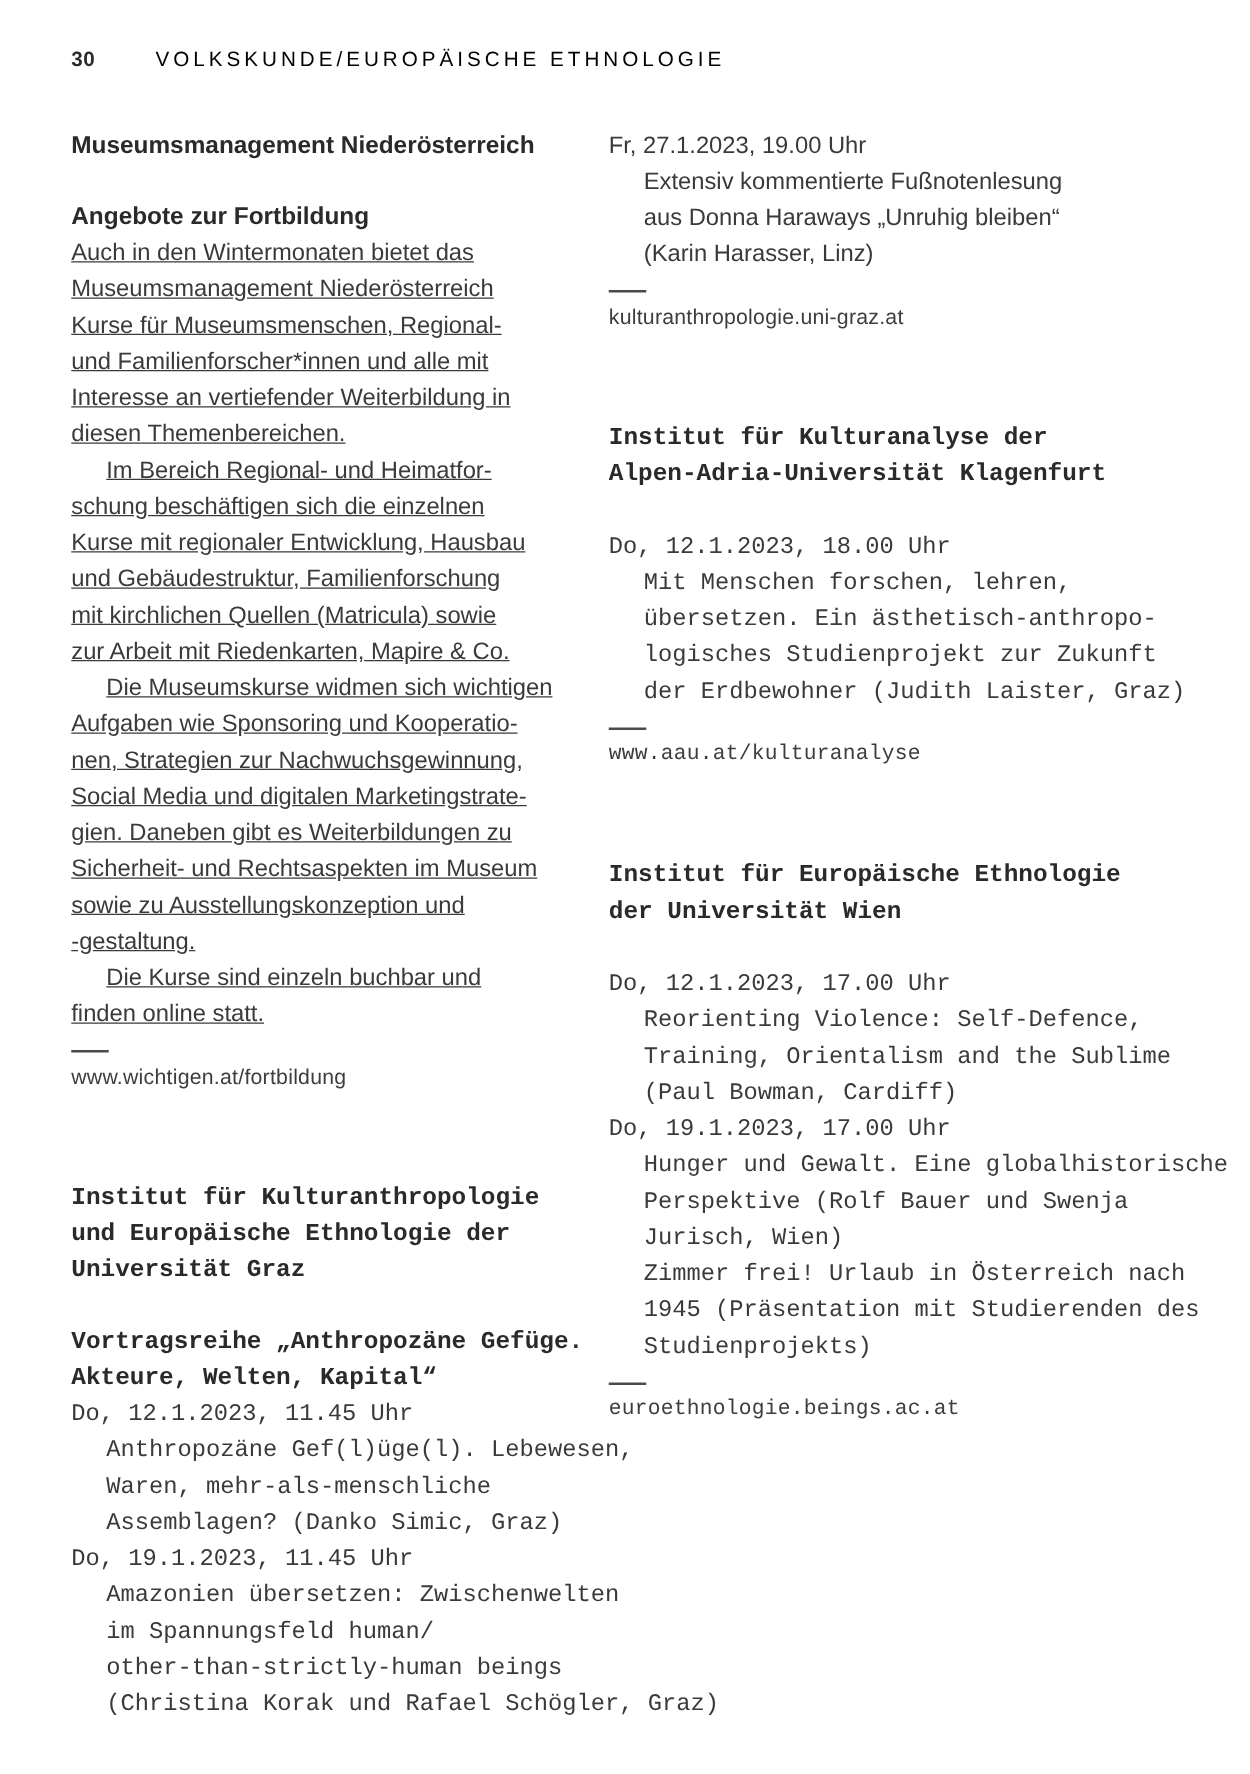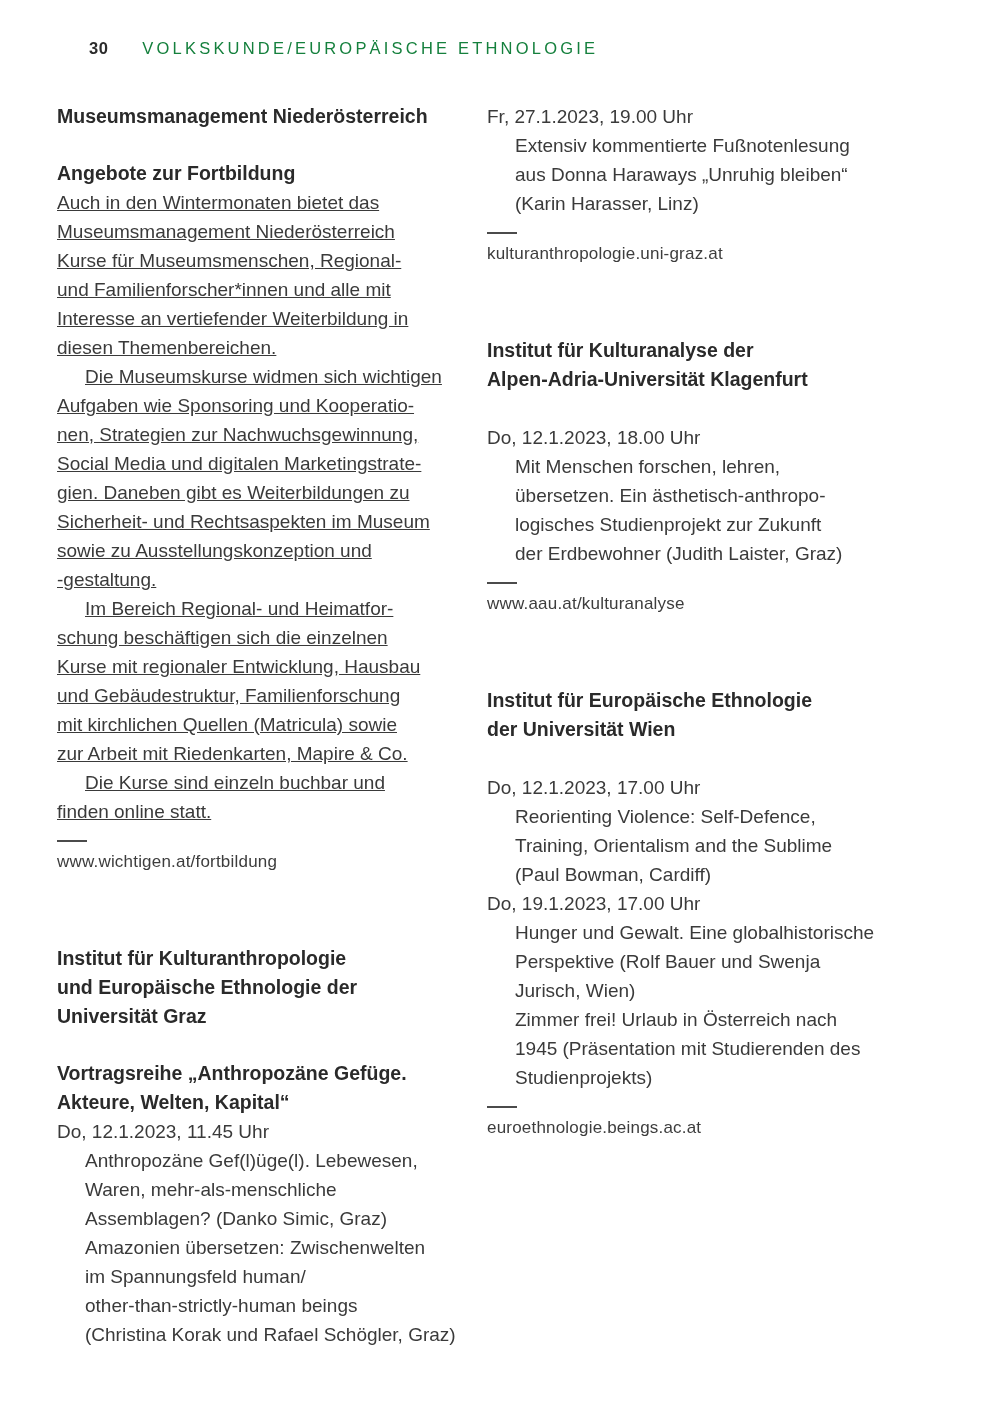--- a/index.html
+++ b/index.html
@@ -17,32 +17,31 @@
   }
   .page {
     box-sizing: border-box;
     width: 1000px;
     height: 1419px;
     padding: 38px 50px 0 57px;
   }
   .page-header {
     display: flex;
     align-items: baseline;
-    gap: 34px;
+    gap: 48px;
     font-size: 16.5px;
     line-height: 20px;
-    margin-left: 32px;
   }
   .page-number {
     font-weight: 700;
     color: #2b2b2b;
     letter-spacing: 0.5px;
   }
   .rubric-title {
-    color: #15803d;
+    color: #000000;
     letter-spacing: 3.2px;
   }
   .columns {
     display: flex;
     margin-top: 44px;
     align-items: flex-start;
   }
   .col {
     flex: 0 0 430px;
     width: 430px;
@@ -99,20 +98,21 @@
     margin: 14px 0 8px 0;
   }
   .source-url {
     font-size: 17px;
     line-height: 24px;
     color: #3d3d3d;
     letter-spacing: 0.2px;
   }
   .section-gap {
     margin-top: 70px;
+    font-family: Liberation Mono, monospace;
   }
 </style>
 </head>
 <body>
 
 <div class="page">
 
   <header class="page-header">
     <span class="page-number">30</span>
     <span class="rubric-title">VOLKSKUNDE/EUROPÄISCHE ETHNOLOGIE</span>
@@ -124,54 +124,55 @@
 
       <section>
         <h2 class="org-name">Museumsmanagement Niederösterreich</h2>
         <h3 class="program-title">Angebote zur Fortbildung</h3>
         <p class="body-paragraph">Auch in den Wintermonaten bietet das
 Museumsmanagement Niederösterreich
 Kurse für Museumsmenschen, Regional-
 und Familienforscher*innen und alle mit
 Interesse an vertiefender Weiterbildung in
 diesen Themenbereichen.</p>
+        <p class="body-paragraph indent">Im Bereich Regional- und Heimatfor-
+schung beschäftigen sich die einzelnen
+Kurse mit regionaler Entwicklung, Hausbau
+und Gebäudestruktur, Familienforschung
+mit kirchlichen Quellen (Matricula) sowie
+zur Arbeit mit Riedenkarten, Mapire &amp; Co.</p>
         <p class="body-paragraph indent">Die Museumskurse widmen sich wichtigen
 Aufgaben wie Sponsoring und Kooperatio-
 nen, Strategien zur Nachwuchsgewinnung,
 Social Media und digitalen Marketingstrate-
 gien. Daneben gibt es Weiterbildungen zu
 Sicherheit- und Rechtsaspekten im Museum
 sowie zu Ausstellungskonzeption und
 -gestaltung.</p>
-        <p class="body-paragraph indent">Im Bereich Regional- und Heimatfor-
-schung beschäftigen sich die einzelnen
-Kurse mit regionaler Entwicklung, Hausbau
-und Gebäudestruktur, Familienforschung
-mit kirchlichen Quellen (Matricula) sowie
-zur Arbeit mit Riedenkarten, Mapire &amp; Co.</p>
         <p class="body-paragraph indent">Die Kurse sind einzeln buchbar und
 finden online statt.</p>
         <hr class="divider">
         <div class="source-url">www.wichtigen.at/fortbildung</div>
       </section>
 
       <section class="section-gap">
         <h2 class="org-name">Institut für Kulturanthropologie
 und Europäische Ethnologie der
 Universität Graz</h2>
         <h3 class="series-title">Vortragsreihe „Anthropozäne Gefüge.
 Akteure, Welten, Kapital“</h3>
         <div class="events">
           <div class="event">
             <div class="event-date">Do, 12.1.2023, 11.45 Uhr</div>
             <div class="event-title">Anthropozäne Gef(l)üge(l). Lebewesen,
 Waren, mehr-als-menschliche
 Assemblagen? (Danko Simic, Graz)</div>
           </div>
           <div class="event">
+            <div class="event-date">Do, 19.1.2023, 11.45 Uhr</div>
             <div class="event-title">Amazonien übersetzen: Zwischenwelten
 im Spannungsfeld human/
 other-than-strictly-human beings
 (Christina Korak und Rafael Schögler, Graz)</div>
           </div>
         </div>
       </section>
 
     </div>
 

